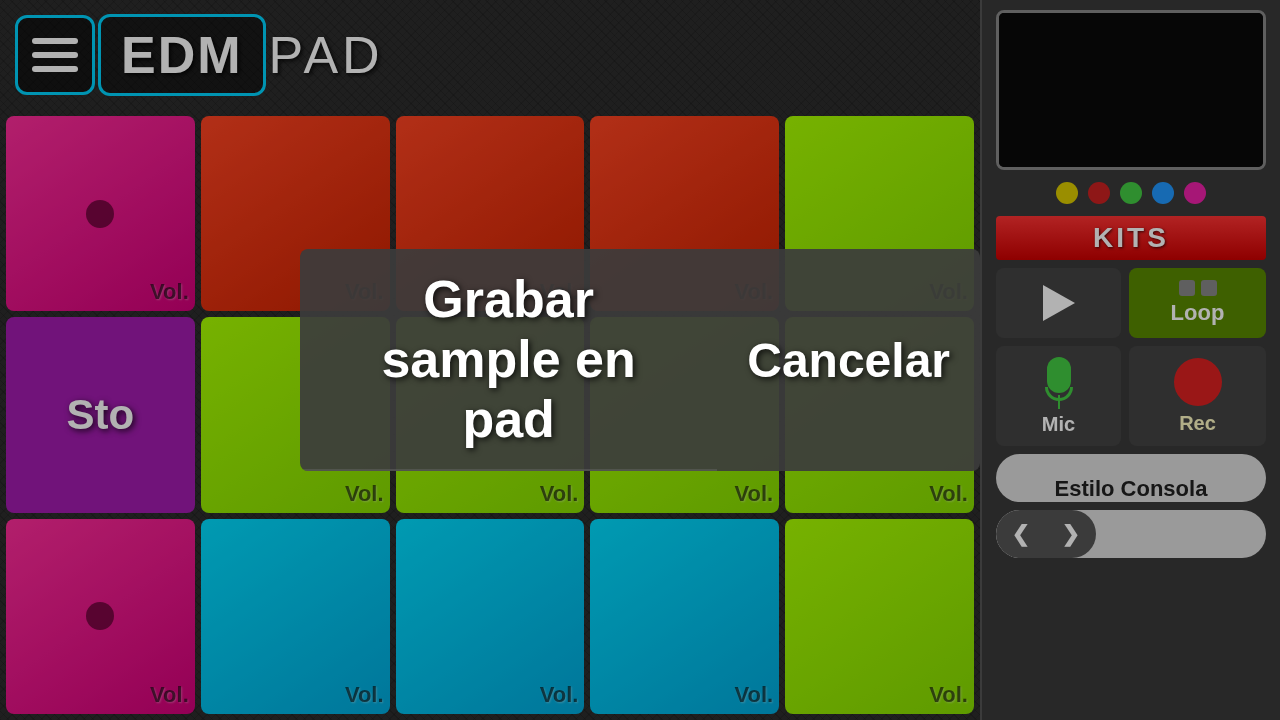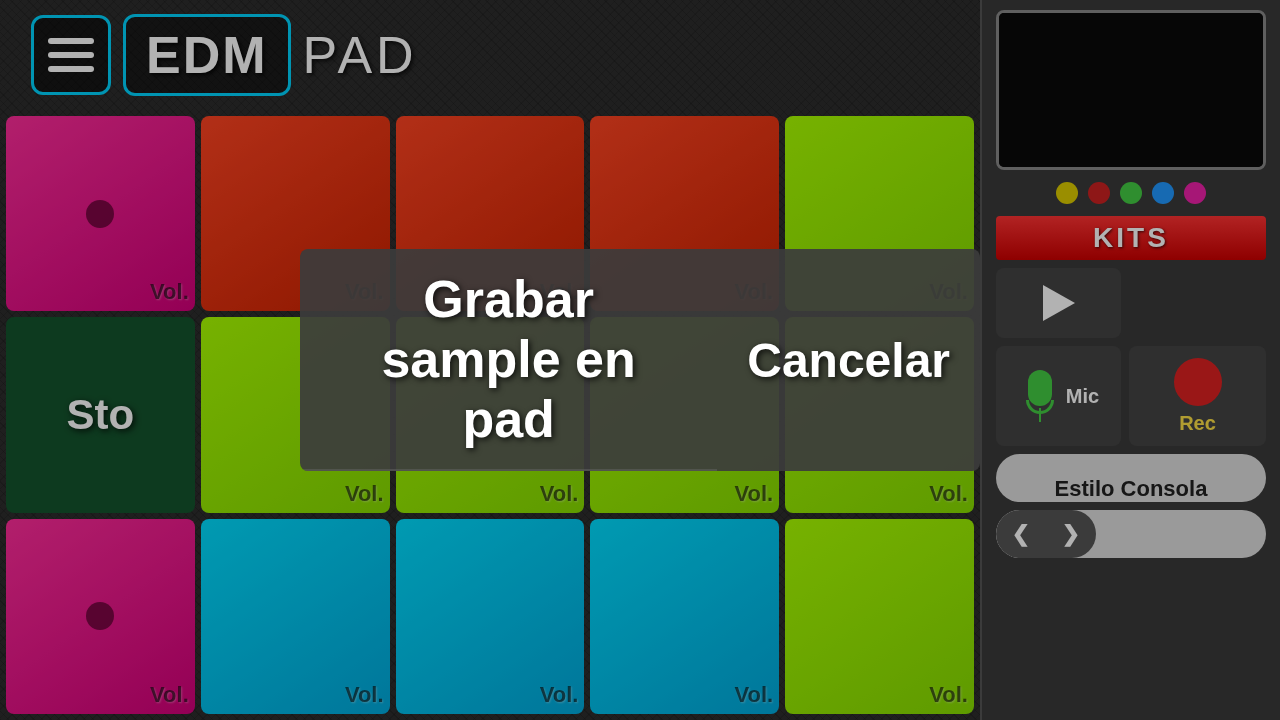--- a/index.html
+++ b/index.html
@@ -29,22 +29,22 @@
         );
     }
 
     
     .header {
       position: absolute;
       top: 0; left: 0; right: 12px;
       height: 110px;
       display: flex;
       align-items: center;
-      padding: 10px 31px;
-      gap: 12px;
+      padding: 10px 15px;
+      gap: 3px;
     }
 
     .menu-btn {
       width: 80px;
       height: 80px;
       border: 3px solid #00d4ff;
       border-radius: 12px;
       background: rgba(0,0,0,0.5);
       display: flex;
       flex-direction: column;
@@ -253,21 +253,21 @@
       display: flex;
       gap: 8px;
       width: 270px;
     }
     .mic-btn {
       width: 125px;
       height: 100px;
       background: #444;
       border-radius: 8px;
       display: flex;
-      flex-direction: row;
+      flex-direction: column;
       align-items: center;
       justify-content: center;
       gap: 4px;
       cursor: pointer;
     }
     .mic-icon-wrap {
       position: relative;
       width: 44px;
       height: 52px;
     }
@@ -314,21 +314,21 @@
       justify-content: center;
       gap: 6px;
       cursor: pointer;
     }
     .rec-circle {
       width: 48px;
       height: 48px;
       background: #dd2222;
       border-radius: 50%;
     }
-    .rec-label { font-size: 20px; font-weight: 900; color: #fde047; text-align: right; }
+    .rec-label { font-size: 20px; font-weight: 900; color: #fef9c3; text-align: right; }
 
     .style-btn {
       width: 270px;
       height: 48px;
       background: #ddd;
       border-radius: 28px;
       display: flex;
       align-items: flex-end;
       justify-content: center;
       cursor: pointer;
@@ -432,21 +432,21 @@
   <div class="pad pad-orange">
     <span class="pad-vol">Vol.</span>
   </div>
   <div class="pad pad-orange">
     <span class="pad-vol">Vol.</span>
   </div>
   <div class="pad pad-yellow-green">
     <span class="pad-vol">Vol.</span>
   </div>
 
-  <div class="pad" style="background: #14532d;">
+  <div class="pad" style="background: #a21caf;">
     <span class="pad-stop">Sto</span>
   </div>
   <div class="pad pad-yellow-green">
     <span class="pad-vol">Vol.</span>
   </div>
   <div class="pad pad-yellow-green">
     <span class="pad-vol">Vol.</span>
   </div>
   <div class="pad pad-yellow-green">
     <span class="pad-vol">Vol.</span>
@@ -483,20 +483,27 @@
     <div class="dot" style="background:#44cc44;"></div>
     <div class="dot" style="background:#2299ff;"></div>
     <div class="dot" style="background:#ee22aa;"></div>
   </div>
   <div class="kits-btn">
     <span class="kits-label">KITS</span>
   </div>
   <div class="controls-row">
     <div class="play-btn">
       <div class="play-triangle"></div>
+    </div>
+    <div class="loop-btn">
+      <div class="loop-dots">
+        <div class="loop-dot"></div>
+        <div class="loop-dot"></div>
+      </div>
+      <span class="loop-label">Loop</span>
     </div>
   </div>
   <div class="mic-rec-row">
     <div class="mic-btn">
       <div class="mic-icon-wrap">
         <div class="mic-body"></div>
         <div class="mic-arc"></div>
         <div class="mic-stand"></div>
       </div>
       <span class="mic-label">Mic</span>

